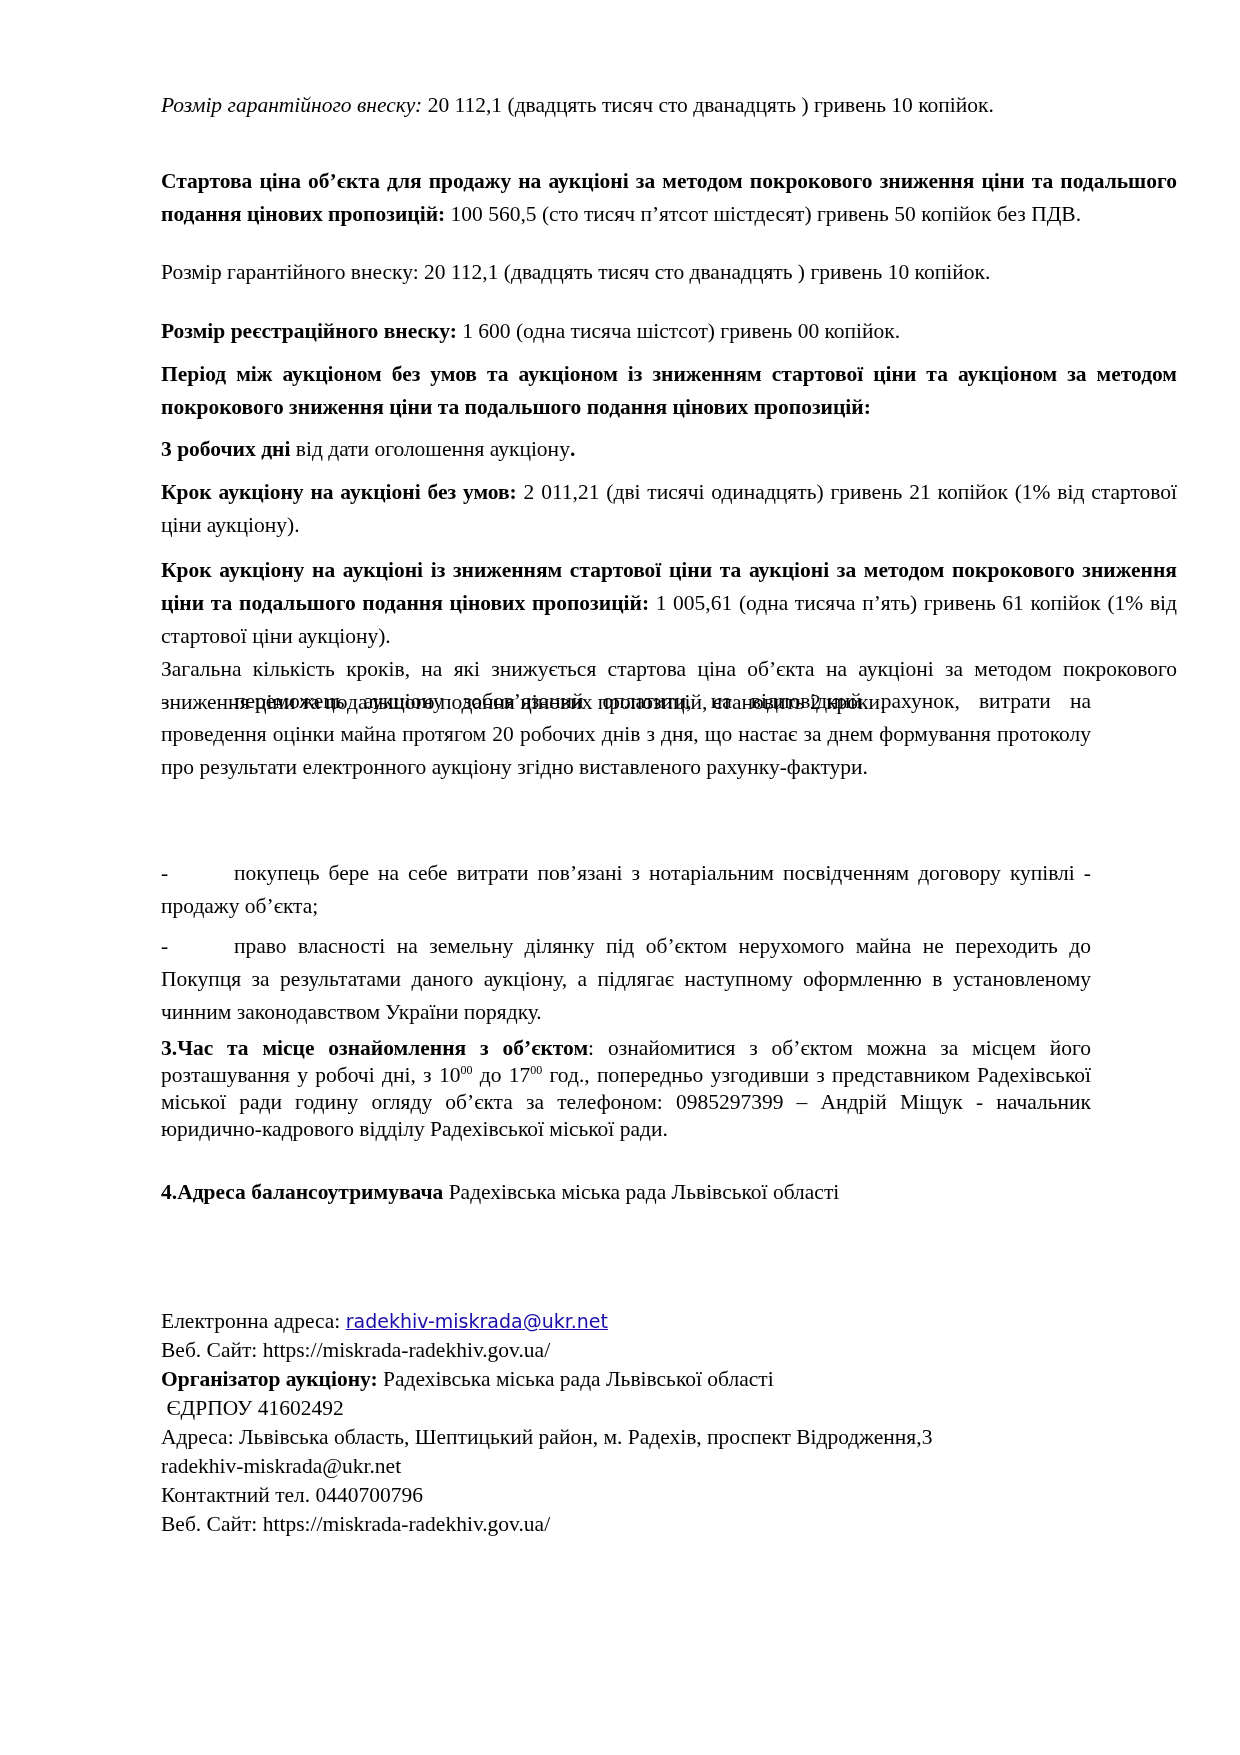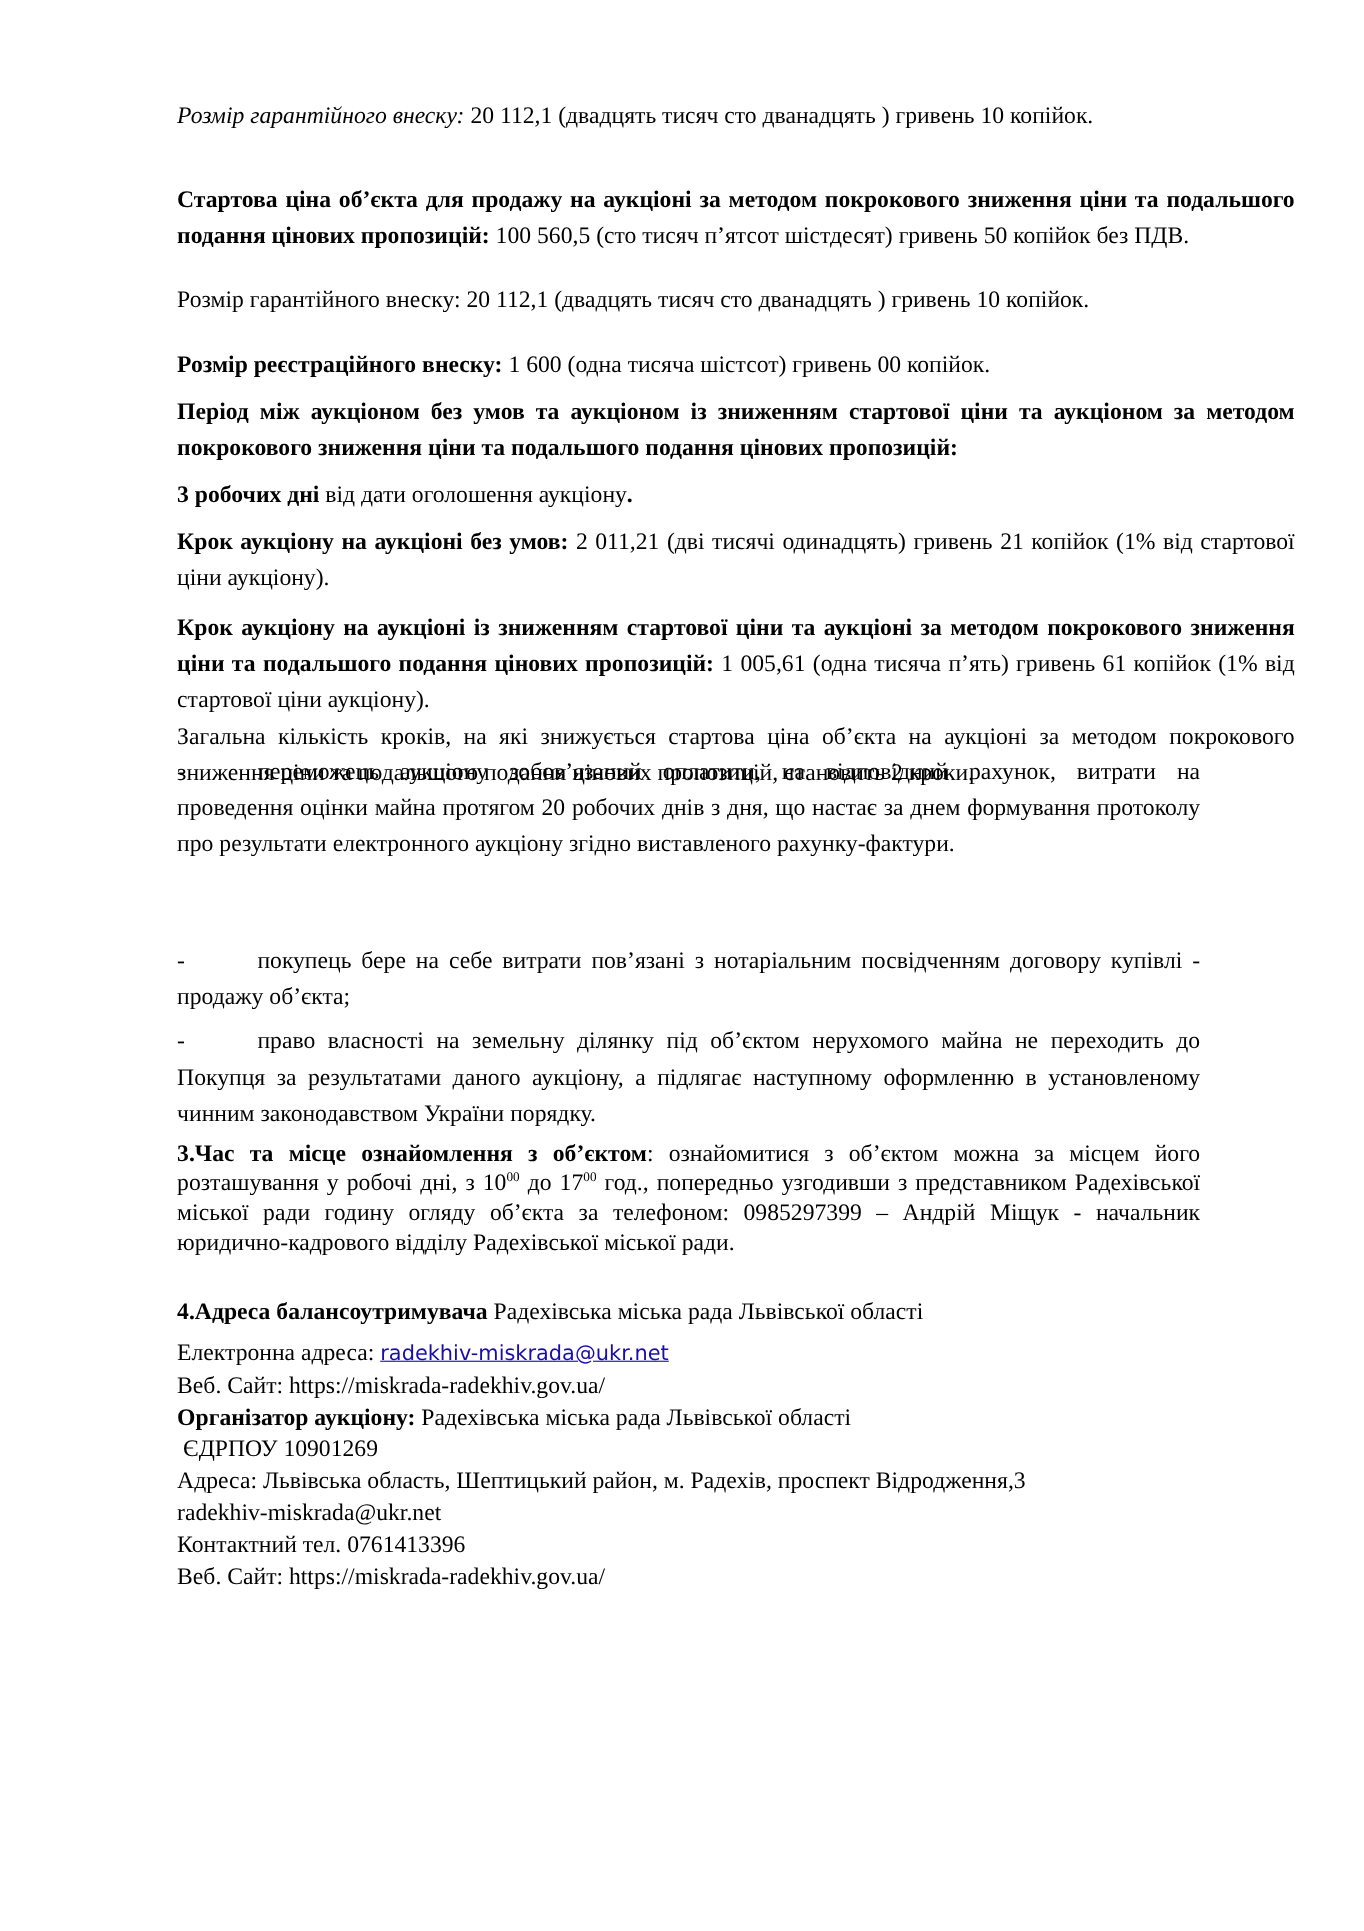--- a/index.html
+++ b/index.html
@@ -74,24 +74,24 @@
   </p>
 
   <p class="p j bullet" style="top:1022px;line-height:27px">
     <span class="b">3.Час та місце ознайомлення з об’єктом</span><span>: ознайомитися з об’єктом можна за місцем його розташування у робочі дні, з 10</span><sup>00</sup><span> до 17</span><sup>00</sup><span> год., попередньо узгодивши з представником Радехівської міської ради годину огляду об’єкта за телефоном: 0985297399 – Андрій Міщук - начальник юридично-кадрового відділу Радехівської міської ради.</span>
   </p>
 
   <div class="p" style="top:1166px;line-height:27px">
     <span class="line"><span class="b">4.Адреса балансоутримувача</span><span> Радехівська міська рада Львівської області</span></span>
   </div>
 
-  <div class="p" style="top:1202px;line-height:29px">
+  <div class="p" style="top:1294px;line-height:29px">
     <span class="line"><span>Електронна адреса: </span><a class="link">radekhiv-miskrada@ukr.net</a></span>
     <span class="line">Веб. Сайт: https://miskrada-radekhiv.gov.ua/</span>
     <span class="line"><span class="b">Організатор аукціону:</span><span> Радехівська міська рада Львівської області</span></span>
-    <span class="line" style="white-space:pre"> ЄДРПОУ 10901269</span>
+    <span class="line" style="white-space:pre"> ЄДРПОУ 41602492</span>
     <span class="line">Адреса: Львівська область, Шептицький район, м. Радехів, проспект Відродження,3</span>
     <span class="line">radekhiv-miskrada@ukr.net</span>
-    <span class="line">Контактний тел. 0761413396</span>
+    <span class="line">Контактний тел. 0440700796</span>
     <span class="line">Веб. Сайт: https://miskrada-radekhiv.gov.ua/</span>
   </div>
 
 </div>
 
 </body></html>

